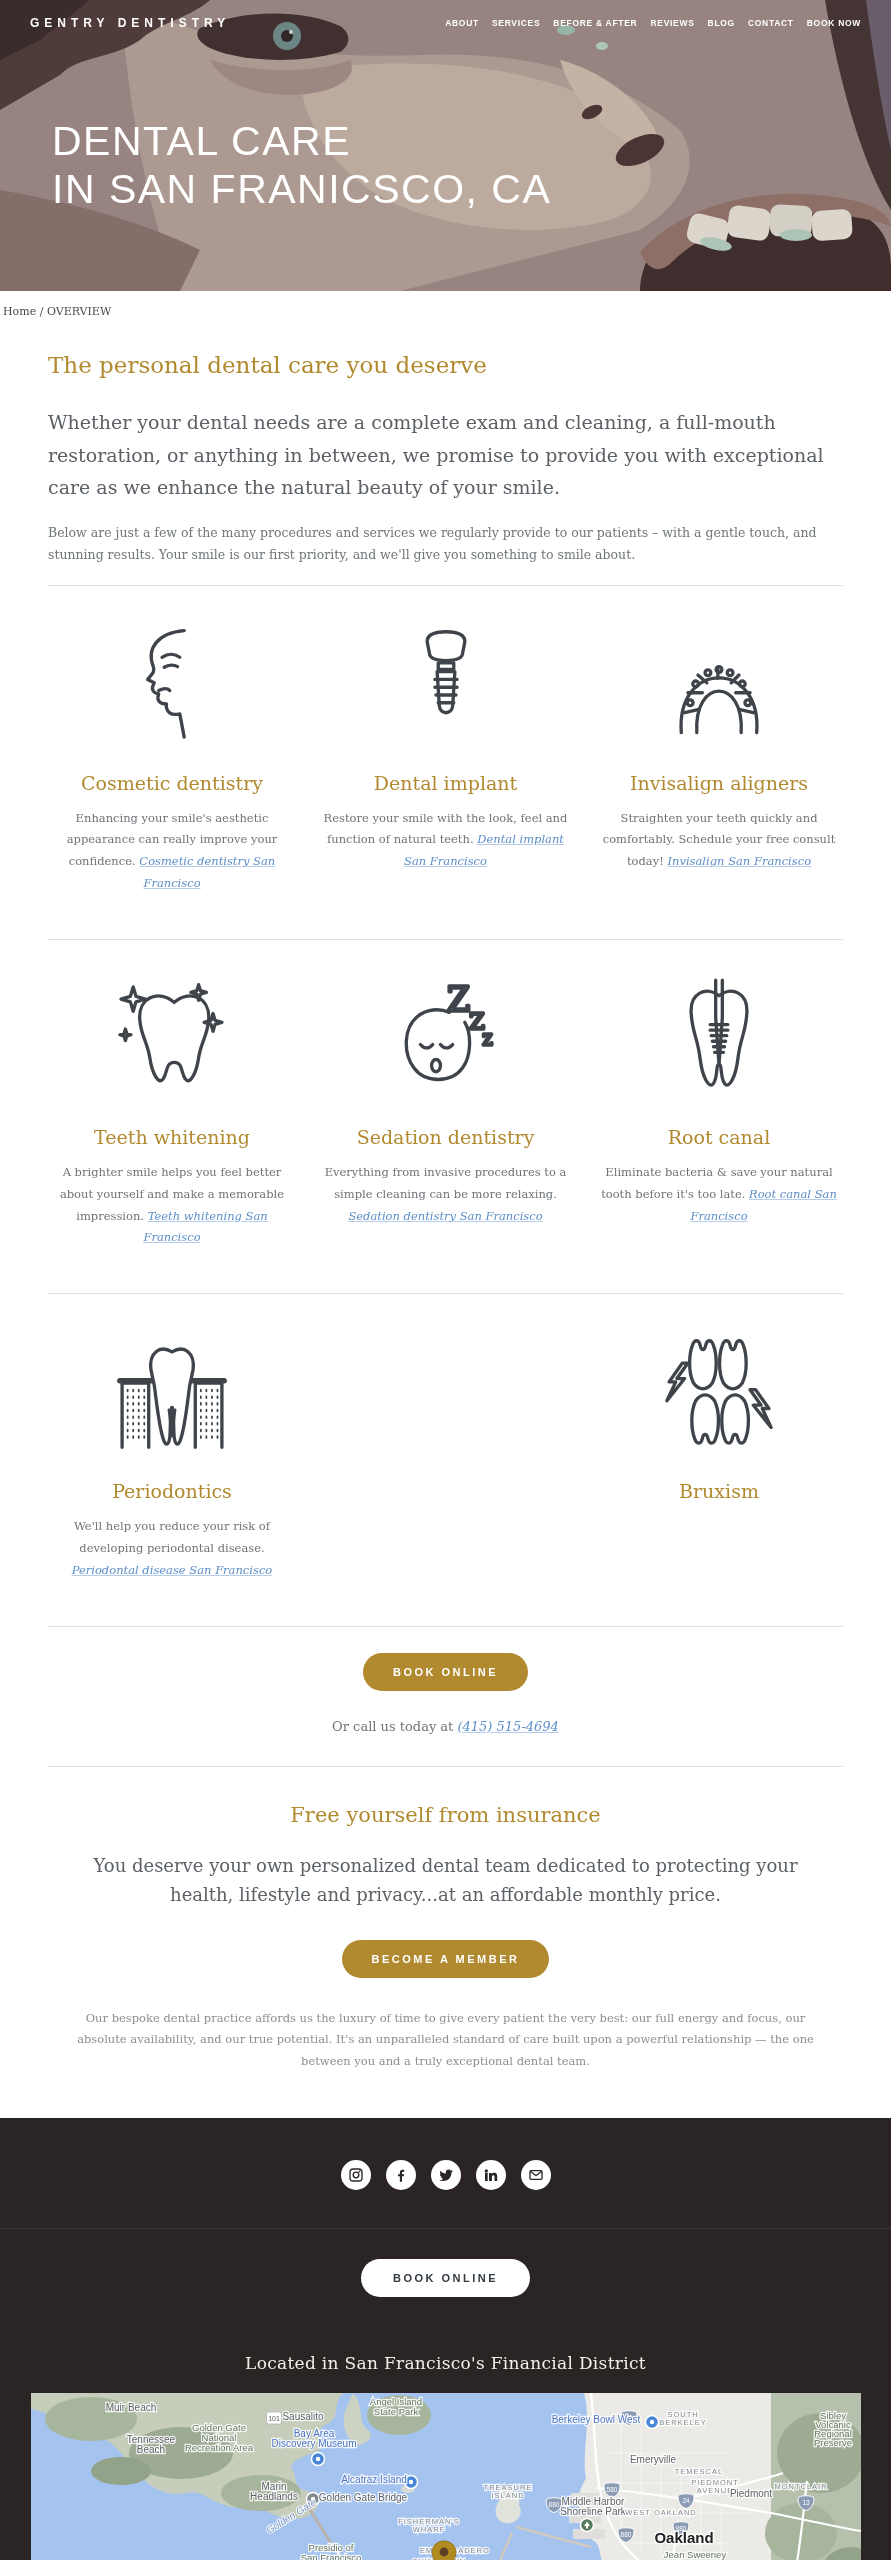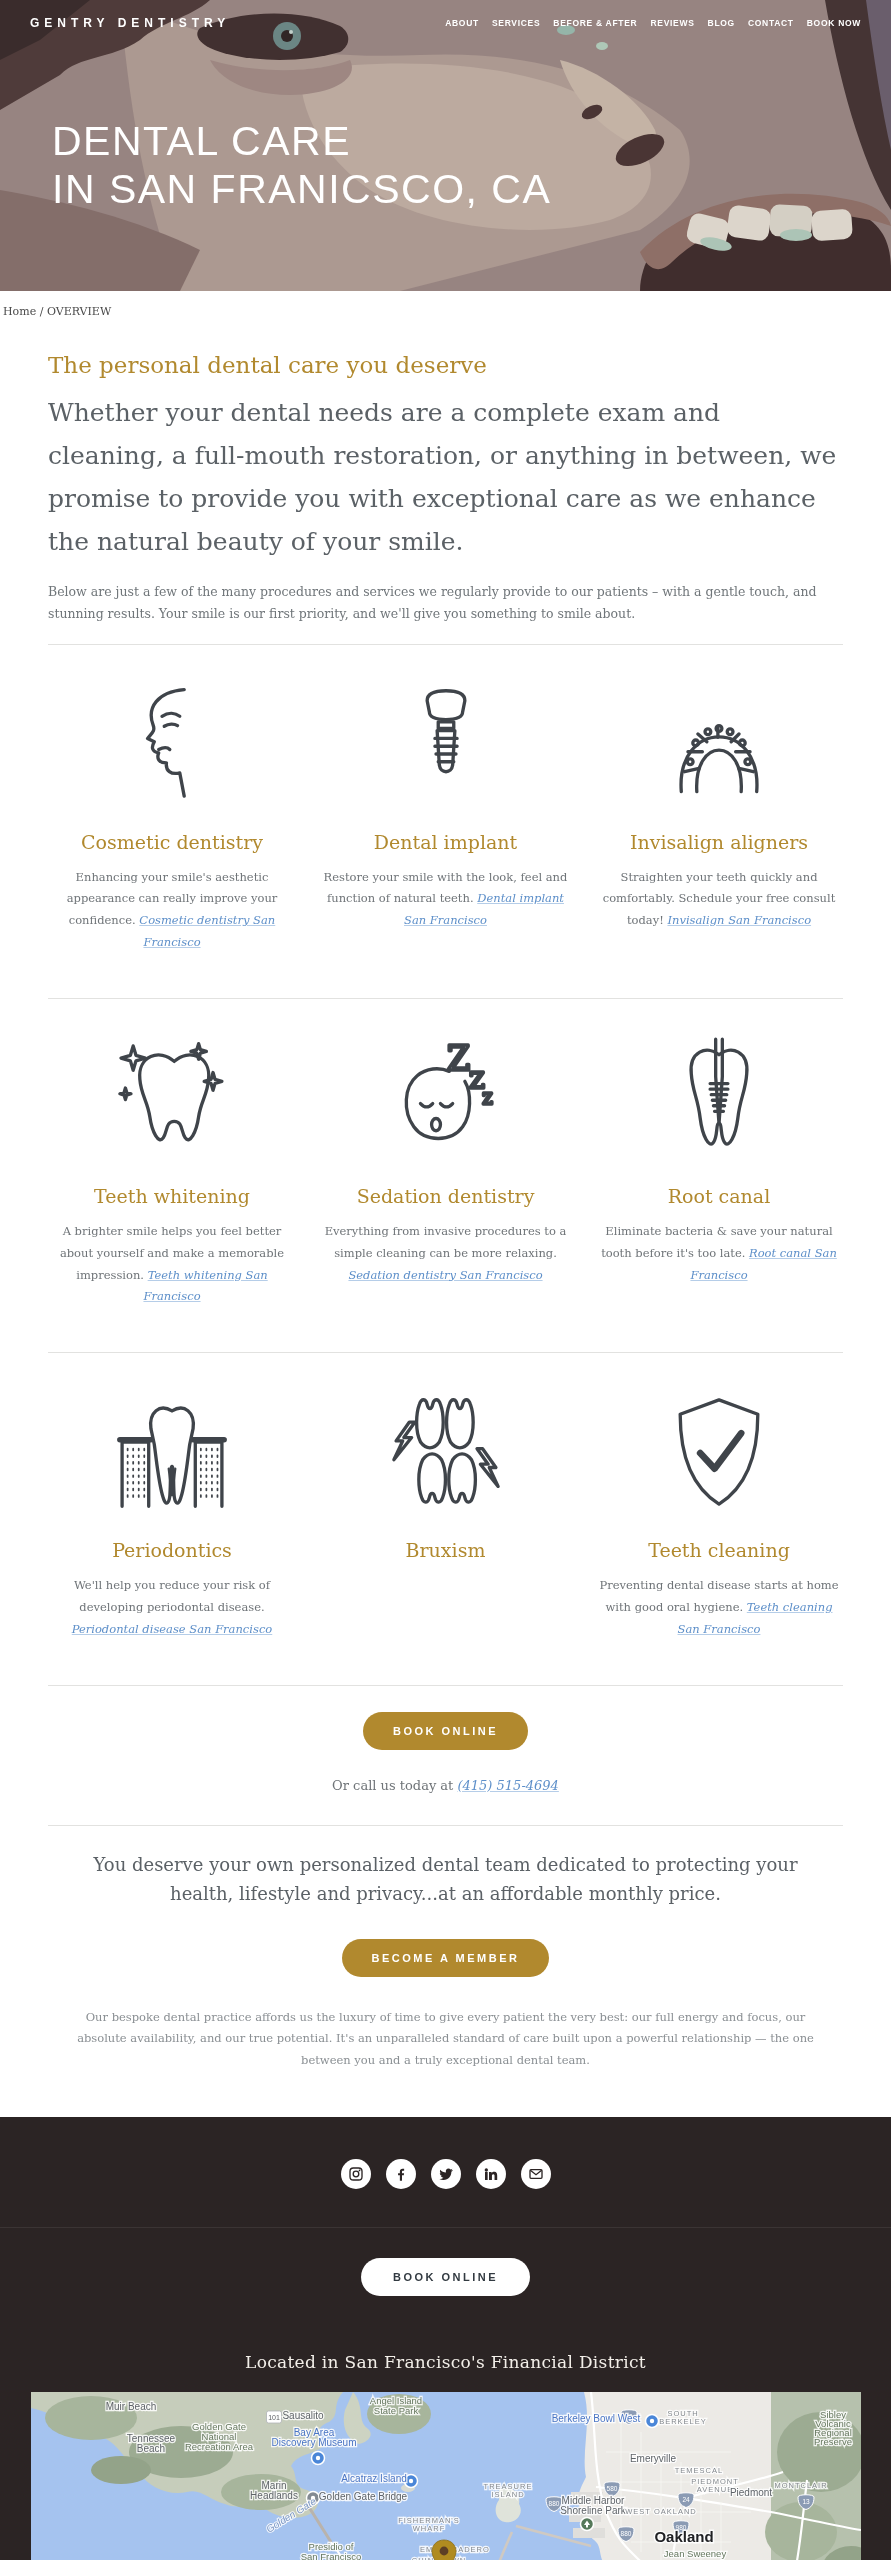--- a/index.html
+++ b/index.html
@@ -15,21 +15,21 @@
   .nav a { font-family:"Liberation Sans", sans-serif; color:#fff; font-size:8.5px; font-weight:700; letter-spacing:0.7px; text-decoration:none; cursor:pointer; }
   .hero-title { position:absolute; left:52px; top:118px; z-index:2; color:#fff; font-family:"Liberation Sans", sans-serif; font-weight:200; font-size:41px; letter-spacing:1.5px; line-height:1.17; }
 
   
   .breadcrumb { padding:14px 3px 10px 3px; font-size:11px; color:#4a4a4a; }
   .breadcrumb a { color:#4a4a4a; text-decoration:none; cursor:pointer; }
 
   
   .container { width:795px; margin:0 auto; }
   h2.section-h { color:#b1892e; font-weight:400; font-size:23px; margin-top:24px; }
-  p.lede { margin-top:13px; font-size:25px; line-height:1.72; color:#5b6166; }
+  p.lede { margin-top:28px; font-size:19px; line-height:1.72; color:#5b6166; }
   p.note { margin-top:18px; font-size:12.5px; line-height:1.78; color:#70767a; }
   hr.rule { border:none; border-top:1px solid #e2e2e0; margin-top:18px; }
 
   .cards-row { display:flex; justify-content:space-between; padding:16px 0 26px 0; }
   .card { width:248px; text-align:center; }
   .card-icon-wrap { height:166px; display:flex; align-items:center; justify-content:center; }
   .card-icon { width:122px; height:122px; stroke:#3f444a; fill:none; stroke-width:3; stroke-linecap:round; stroke-linejoin:round; }
   .card h3 { color:#b1892e; font-weight:400; font-size:19px; margin-top:4px; }
   .card p { margin-top:14px; font-size:11.5px; line-height:1.9; color:#6f7478; }
   .card p a, a.linkblue { color:#5d8fc9; font-style:italic; text-decoration:underline; text-decoration-color:#b5cde8; cursor:pointer; }
@@ -276,43 +276,35 @@
             <p>We'll help you reduce your risk of developing periodontal disease. <a>Periodontal disease San Francisco</a></p>
           </article>
           <article class="card">
             <div class="card-icon-wrap">
               <svg class="card-icon">
                 <use href="#ic-bruxism"></use>
               </svg>
             </div>
             <h3>Bruxism</h3>
           </article>
-          <article class="card">
-            <div class="card-icon-wrap">
-              <svg class="card-icon">
-                <use href="#ic-cleaning"></use>
-              </svg>
-            </div>
-            <h3>Teeth cleaning</h3>
-            <p>Preventing dental disease starts at home with good oral hygiene. <a>Teeth cleaning San Francisco</a></p>
-          </article>
         </div>
       <hr class="rule">
     </section>
 
     <div class="cta-center">
       <button class="btn-gold">BOOK ONLINE</button>
       <p class="call-line">
         <span>Or call us today at </span><a class="linkblue">(415) 515-4694</a>
       </p>
     </div>
 
     <hr class="rule" style="margin-top:32px">
 
     <section class="insurance">
+      <h2>Free yourself from insurance</h2>
       <p class="ilede">You deserve your own personalized dental team dedicated to protecting your health, lifestyle and privacy...at an affordable monthly price.</p>
       <button class="btn-gold">BECOME A MEMBER</button>
       <p class="inote">Our bespoke dental practice affords us the luxury of time to give every patient the very best: our full energy and focus, our absolute availability, and our true potential. It's an unparalleled standard of care built upon a powerful relationship — the one between you and a truly exceptional dental team.</p>
     </section>
   </div>
 
   <footer>
     <div class="social" id="social-row">
         <a>
           <svg viewBox="0 0 24 24" fill="none" stroke="#2b2424" stroke-width="2">

